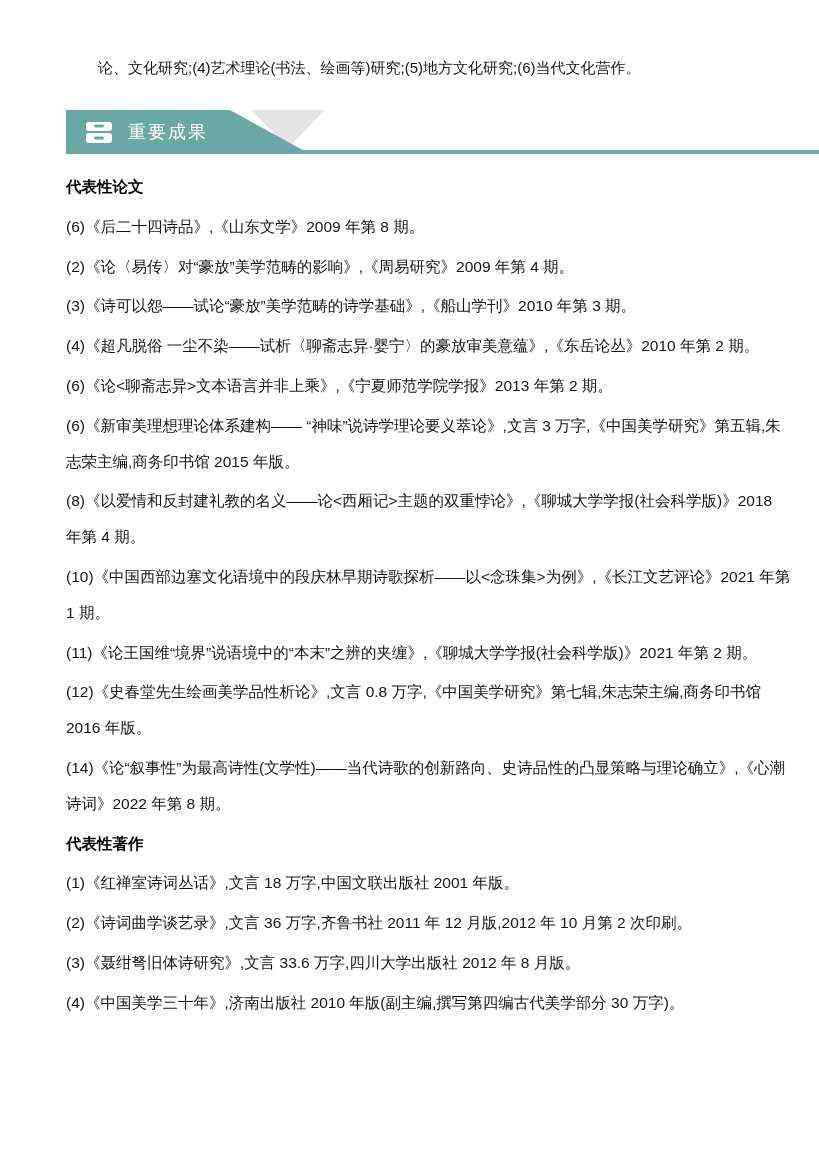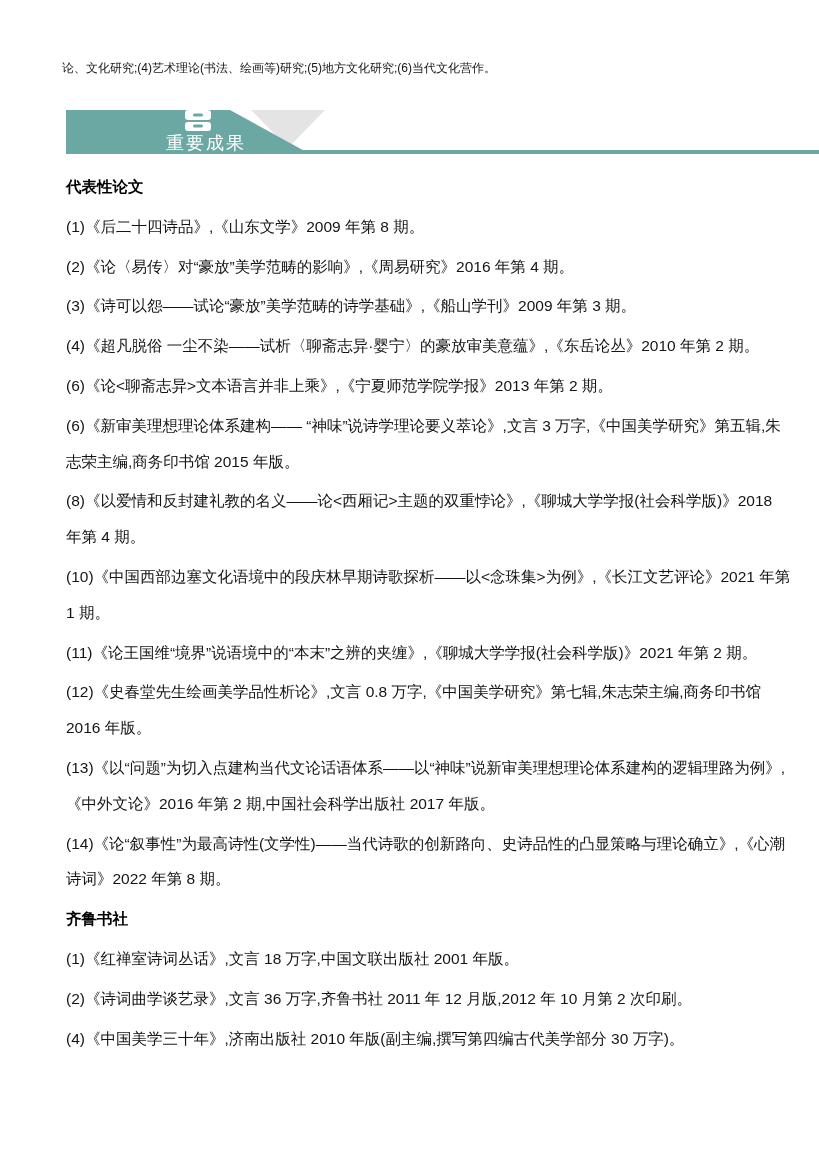--- a/index.html
+++ b/index.html
@@ -9,22 +9,22 @@
     background: #ffffff;
     font-family: "Liberation Sans", "DejaVu Sans", sans-serif;
     color: #111111;
     overflow: hidden;
     position: relative;
   }
 
   
   .intro {
     margin: 0;
-    padding: 54px 24px 0 62px;
-    font-size: 12px;
+    padding: 54px 24px 0 98px;
+    font-size: 15px;
     line-height: 28px;
     color: #141414;
   }
 
   
   .banner-row {
     position: relative;
     height: 44px;
     margin-top: 28px;
   }
@@ -54,21 +54,20 @@
     top: 0;
     width: 244px;
     height: 44px;
     background: #6ba8a4;
     clip-path: polygon(0 0, 164px 0, 244px 100%, 0 100%);
     z-index: 3;
     display: flex;
     align-items: center;
     padding-left: 20px;
     box-sizing: border-box;
-    flex-direction: column;
   }
   .drawer-icon {
     width: 26px;
     height: 21px;
     display: flex;
     flex-direction: column;
     gap: 2px;
     flex: 0 0 auto;
   }
   .drawer-icon .drawer {
@@ -121,29 +120,29 @@
     <span class="drawer-icon">
       <span class="drawer"></span>
       <span class="drawer"></span>
     </span>
     <span class="banner-title">重要成果</span>
   </div>
 </div>
 
 <div class="content">
   <p class="section-heading">代表性论文</p>
-  <p>(1)《后二十四诗品》,《山东文学》2009 年第 8 期。</p>
-  <p>(2)《论〈易传〉对“豪放”美学范畴的影响》,《周易研究》2016 年第 4 期。</p>
-  <p>(3)《诗可以怨——试论“豪放”美学范畴的诗学基础》,《船山学刊》2009 年第 3 期。</p>
+  <p>(6)《后二十四诗品》,《山东文学》2009 年第 8 期。</p>
+  <p>(2)《论〈易传〉对“豪放”美学范畴的影响》,《周易研究》2009 年第 4 期。</p>
+  <p>(3)《诗可以怨——试论“豪放”美学范畴的诗学基础》,《船山学刊》2010 年第 3 期。</p>
   <p>(4)《超凡脱俗 一尘不染——试析〈聊斋志异·婴宁〉的豪放审美意蕴》,《东岳论丛》2010 年第 2 期。</p>
   <p>(6)《论&lt;聊斋志异&gt;文本语言并非上乘》,《宁夏师范学院学报》2013 年第 2 期。</p>
   <p>(6)《新审美理想理论体系建构—— “神味”说诗学理论要义萃论》,文言 3 万字,《中国美学研究》第五辑,朱志荣主编,商务印书馆 2015 年版。</p>
   <p>(8)《以爱情和反封建礼教的名义——论&lt;西厢记&gt;主题的双重悖论》,《聊城大学学报(社会科学版)》2018 年第 4 期。</p>
   <p>(10)《中国西部边塞文化语境中的段庆林早期诗歌探析——以&lt;念珠集&gt;为例》,《长江文艺评论》2021 年第 1 期。</p>
   <p>(11)《论王国维“境界”说语境中的“本末”之辨的夹缠》,《聊城大学学报(社会科学版)》2021 年第 2 期。</p>
   <p>(12)《史春堂先生绘画美学品性析论》,文言 0.8 万字,《中国美学研究》第七辑,朱志荣主编,商务印书馆 2016 年版。</p>
-  <p>(13)《以“问题”为切入点建构当代文论话语体系——以“神味”说新审美理想理论体系建构的逻辑理路为例》,《中外文论》2016 年第 2 期,中国社会科学出版社 2017 年版。</p>
   <p>(14)《论“叙事性”为最高诗性(文学性)——当代诗歌的创新路向、史诗品性的凸显策略与理论确立》,《心潮诗词》2022 年第 8 期。</p>
-  <p class="section-heading">齐鲁书社</p>
+  <p class="section-heading">代表性著作</p>
   <p>(1)《红禅室诗词丛话》,文言 18 万字,中国文联出版社 2001 年版。</p>
   <p>(2)《诗词曲学谈艺录》,文言 36 万字,齐鲁书社 2011 年 12 月版,2012 年 10 月第 2 次印刷。</p>
+  <p>(3)《聂绀弩旧体诗研究》,文言 33.6 万字,四川大学出版社 2012 年 8 月版。</p>
   <p>(4)《中国美学三十年》,济南出版社 2010 年版(副主编,撰写第四编古代美学部分 30 万字)。</p>
 </div>
 
 </body></html>

